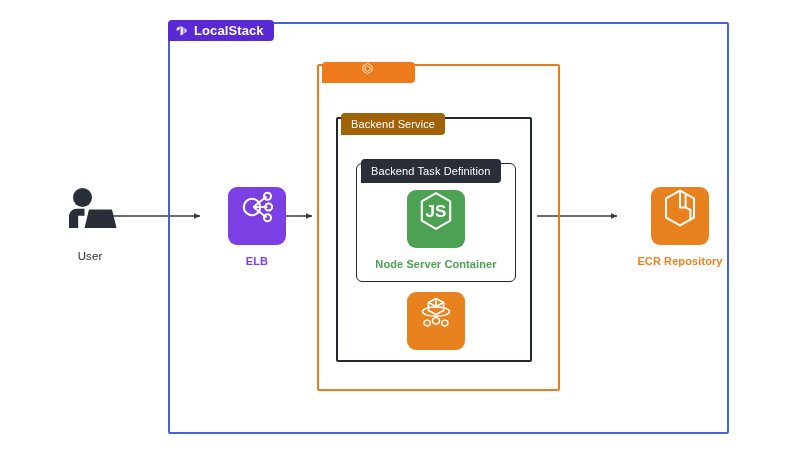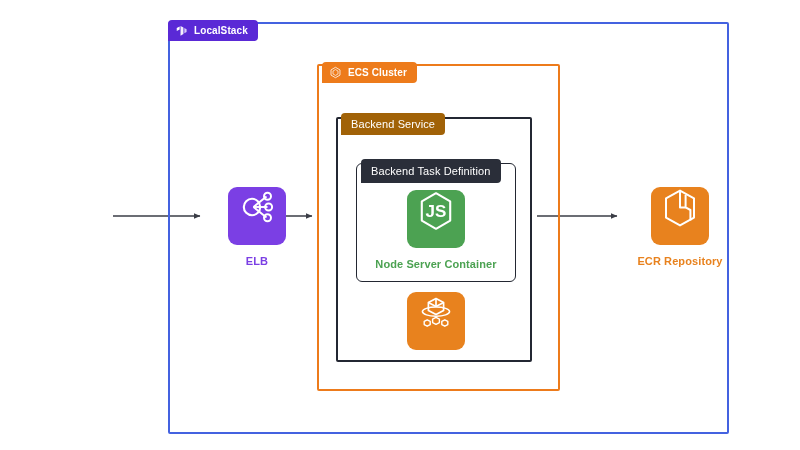--- a/index.html
+++ b/index.html
@@ -58,36 +58,37 @@
   .badge {
     position: absolute;
     display: flex;
     align-items: center;
     gap: 6px;
     height: 21px;
     padding: 0 9px;
     border-radius: 4px;
     box-sizing: border-box;
     white-space: nowrap;
-    font-size: 10px;
+    font-size: 13px;
     font-weight: 700;
     letter-spacing: 0.1px;
     color: #ffffff;
   }
   .badge-localstack {
     left: 168px; top: 20px;
     background: #5A29D6;
     border-radius: 4px 4px 4px 0;
     padding: 0 10px 0 7px;
   }
   .badge-ecs {
     left: 322px; top: 62px;
     background: #ED7B1B;
     border-radius: 4px 4px 4px 0;
     padding: 0 10px 0 7px;
+    flex-direction: column;
   }
   .badge-service {
     left: 341px; top: 113px;
     background: #a16207;
     border-radius: 4px 4px 4px 0;
     font-weight: 400;
     font-size: 11px;
     height: 22px;
     padding: 0 10px;
   }
@@ -210,20 +211,30 @@
   </div>
 
   <div class="badge badge-service">
     <span>Backend Service</span>
   </div>
 
   <div class="badge badge-taskdef">
     <span>Backend Task Definition</span>
   </div>
 
+  <div class="node node-user" style="left:46px; top:186px; width:88px;">
+    <div style="width:62px;height:52px;display:flex;align-items:center;justify-content:center;">
+      <svg width="60" height="50" viewBox="0 0 60 50">
+        <circle cx="22.5" cy="10.5" r="9.5" fill="#2A2E39"></circle>
+        <path d="M9 41 L9 29.5 C9 25.2 12.4 21.8 16.7 21.8 L24.5 21.8 L24.5 28.8 L18.2 28.8 L18.2 41 Z" fill="#2A2E39"></path>
+        <path d="M29 22.5 L52 22.5 L56.5 41 L24.5 41 Z" fill="#2A2E39"></path>
+      </svg>
+    </div>
+    <div class="node-caption cap-user">User</div>
+  </div>
 
   <div class="node" style="left:224px; top:187px; width:66px;">
     <div class="node-tile tile-elb">
       <span>
         <svg width="40" height="40" viewBox="0 0 40 40">
           <g stroke="#ffffff" stroke-width="1.9" fill="none">
             <line x1="16.5" y1="20" x2="29.5" y2="9.5"></line>
             <line x1="16.5" y1="20" x2="30.5" y2="20"></line>
             <line x1="16.5" y1="20" x2="29.5" y2="30.5"></line>
           </g>

